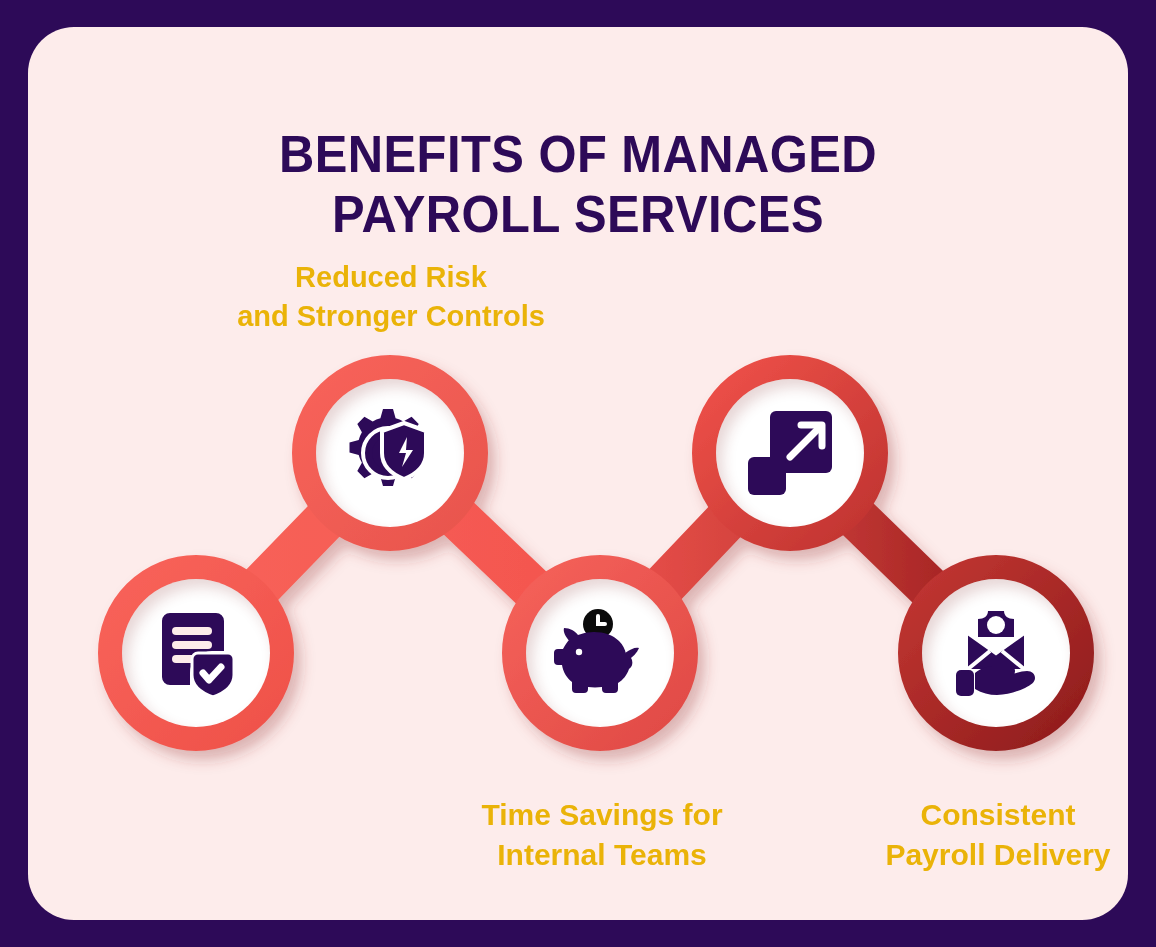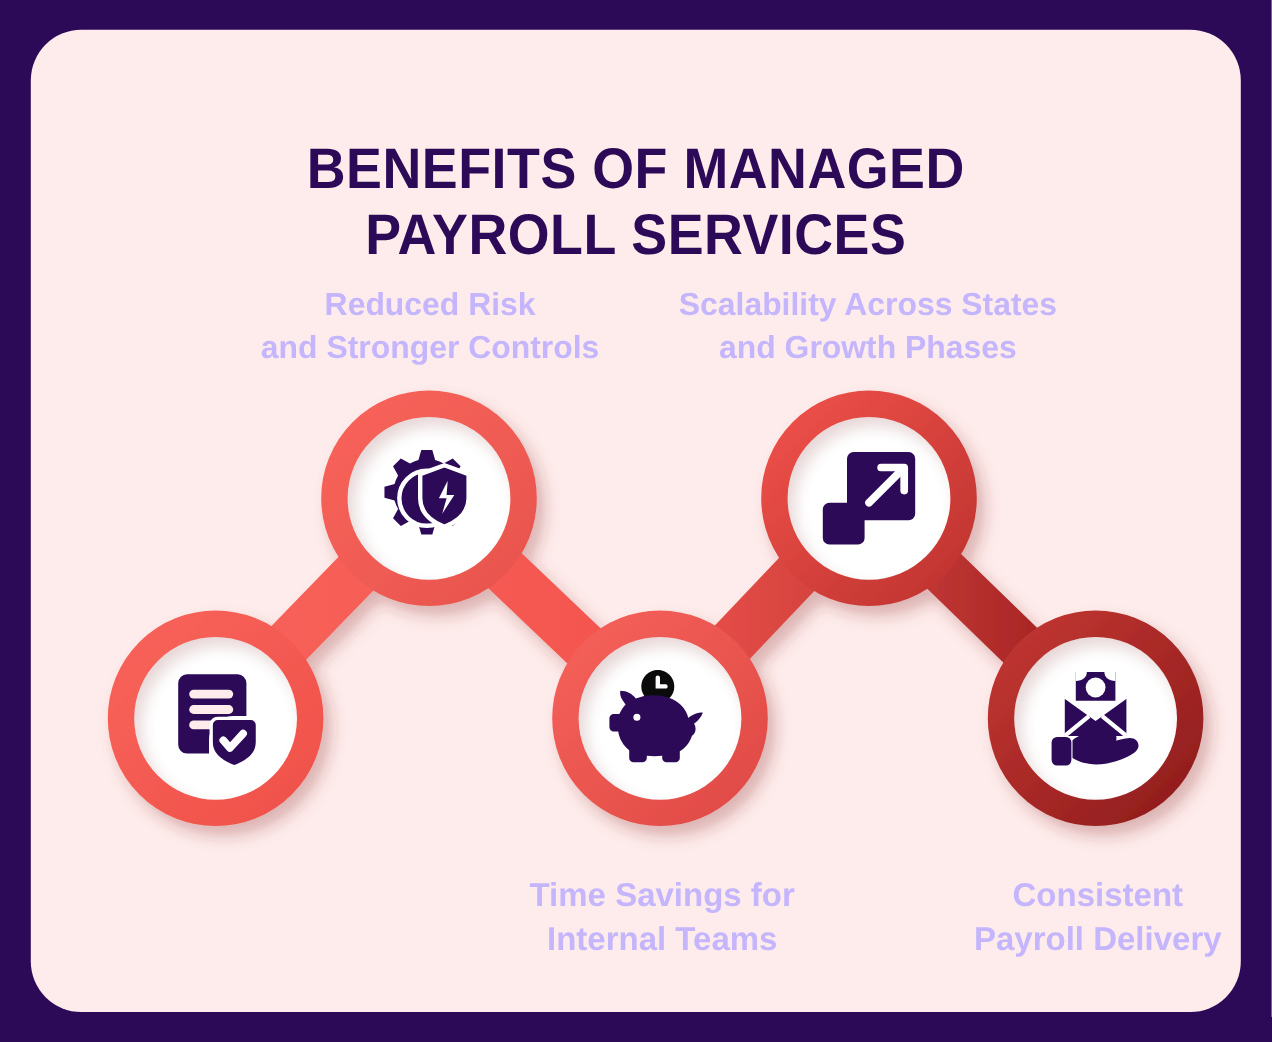--- a/index.html
+++ b/index.html
@@ -78,21 +78,21 @@
     height: 148px;
     display: flex;
     align-items: center;
     justify-content: center;
   }
   .node .glyph svg { display: block; }
 
   .caption {
     position: absolute;
     text-align: center;
-    color: #c4b5fd;
+    color: #eab308;
     font-family: "Liberation Sans", sans-serif;
     font-weight: bold;
     font-size: 29px;
     line-height: 1.34;
     white-space: pre-line;
   }
   .cap-top { font-size: 29px; }
   .cap-bottom { font-size: 30px; }
 </style>
 </head>
@@ -220,22 +220,20 @@
         </g>
         <path d="M10 68 a5 5 0 0 1 5 -5 h8 a5 5 0 0 1 5 5 v16 a5 5 0 0 1 -5 5 h-8 a5 5 0 0 1 -5 -5 z" fill="#2d0a58"></path>
         <path d="M29 66 c6 -5 13 -7 20 -7 h14 c4 0 6 2 6 5 c0 3 -2 5 -6 5 h-12 c5 0 8 0 12 -1 c7 -2 13 -4 18 -4 c5 0 8 3 8 7 c0 4 -4 7 -10 10 c-9 4 -18 7 -28 7 c-8 0 -15 -2 -22 -6 z" fill="#2d0a58"></path>
       </svg>
     </div>
   </div>
 
   <div class="caption cap-top" style="left:186px; top:258px; width:410px;">Reduced Risk
 and Stronger Controls</div>
 
-  <div class="caption cap-top" style="left:574px; top:258px; width:430px;">Scalability Across States
-and Growth Phases</div>
 
 
   <div class="caption cap-bottom" style="left:430px; top:795px; width:344px;">Time Savings for
 Internal Teams</div>
 
   <div class="caption cap-bottom" style="left:828px; top:795px; width:340px;">Consistent
 Payroll Delivery</div>
 
 </div>
 

